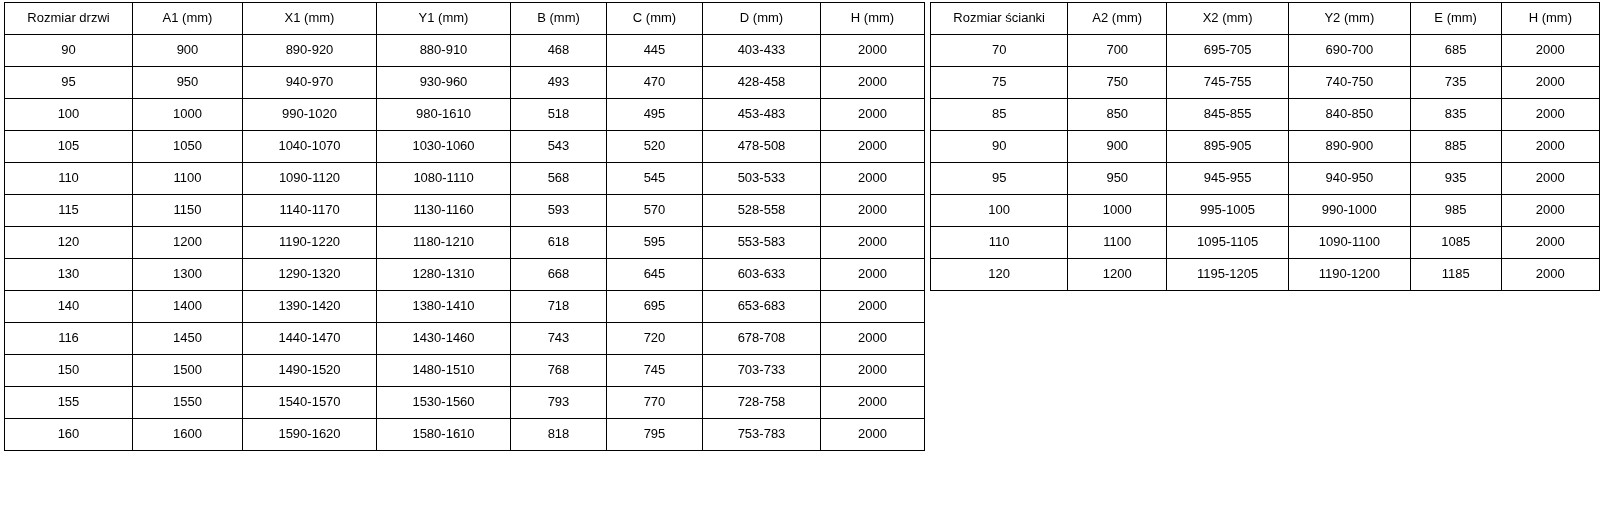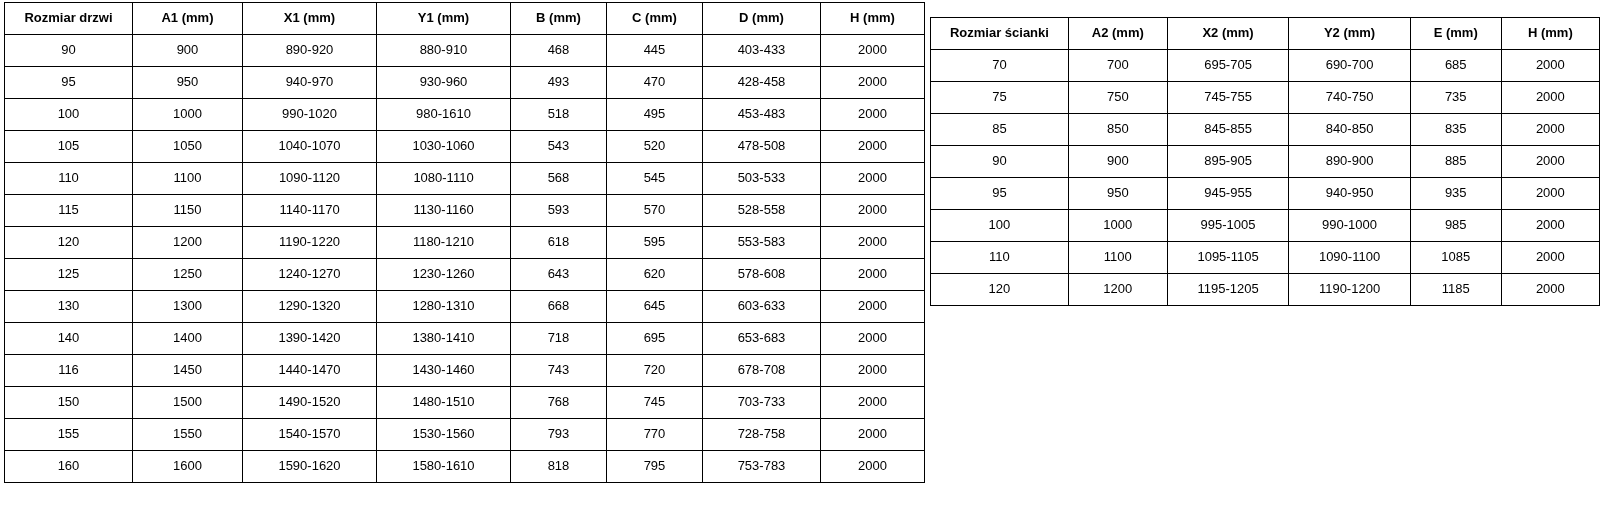--- a/index.html
+++ b/index.html
@@ -21,38 +21,38 @@
   }
   .table-wrap {
     position: absolute;
   }
   #doors-wrap {
     left: 4px;
     top: 2px;
   }
   #walls-wrap {
     left: 930px;
-    top: 17px;
+    top: 2px;
   }
   table.spec {
     border-collapse: collapse;
     table-layout: fixed;
   }
   table.spec th,
   table.spec td {
     border: 1px solid #000000;
     text-align: center;
     vertical-align: middle;
     font-size: 13px;
     line-height: 1.1;
     padding: 0;
     white-space: nowrap;
   }
   table.spec th {
-    font-weight: bold;
+    font-weight: normal;
     height: 31px;
   }
   table.spec td {
     font-weight: normal;
     height: 31px;
   }
   
   #doors-table col.c0 { width: 128px; }
   #doors-table col.c1 { width: 110px; }
   #doors-table col.c2 { width: 134px; }
@@ -163,30 +163,20 @@
             <td>120</td>
             <td>1200</td>
             <td>1190-1220</td>
             <td>1180-1210</td>
             <td>618</td>
             <td>595</td>
             <td>553-583</td>
             <td>2000</td>
           </tr>
           <tr>
-            <td>125</td>
-            <td>1250</td>
-            <td>1240-1270</td>
-            <td>1230-1260</td>
-            <td>643</td>
-            <td>620</td>
-            <td>578-608</td>
-            <td>2000</td>
-          </tr>
-          <tr>
             <td>130</td>
             <td>1300</td>
             <td>1290-1320</td>
             <td>1280-1310</td>
             <td>668</td>
             <td>645</td>
             <td>603-633</td>
             <td>2000</td>
           </tr>
           <tr>

